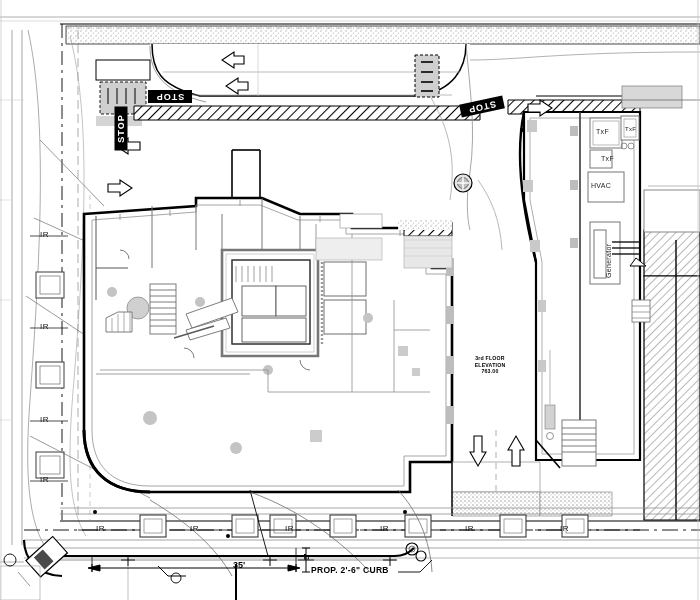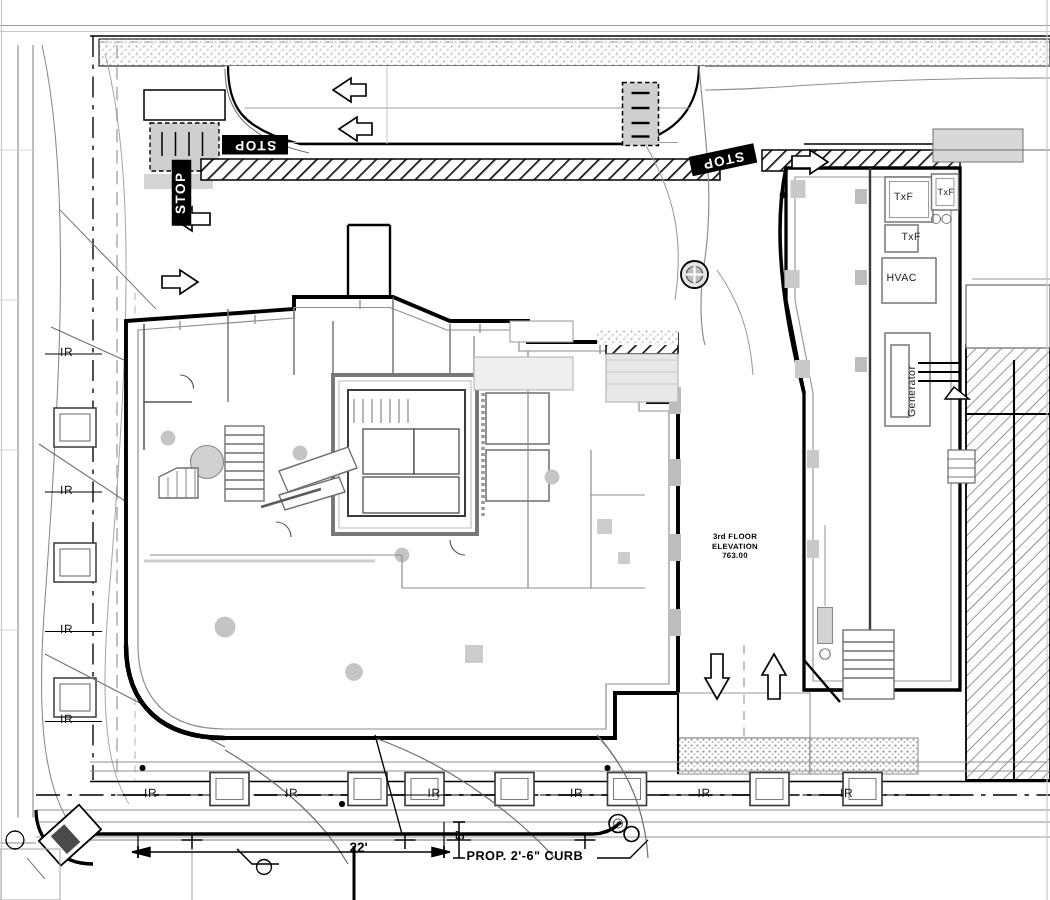--- a/index.html
+++ b/index.html
@@ -502,21 +502,21 @@
   <div class="eqlbl" style="left:601px;top:155px;">TxF</div>
   <div class="eqlbl" style="left:591px;top:182px;">HVAC</div>
   <div class="eqlbl vert" style="left:605px;top:278px;">Generator</div>
 
   <div class="elevlbl" style="left:468px;top:355px;width:44px;">
     <div>3rd FLOOR</div>
     <div>ELEVATION</div>
     <div>763.00</div>
   </div>
 
-  <div class="dimlbl" style="left:233px;top:560px;">22'</div>
+  <div class="dimlbl" style="left:233px;top:560px;">35'</div>
   <div class="dimlbl vert" style="left:302px;top:560px;font-size:8px;">5'</div>
 
   <div class="lbl" style="left:311px;top:566px;font-size:8.5px;font-weight:bold;
               letter-spacing:.3px;">PROP. 2'-6" CURB</div>
 
   <div class="irlbl" style="left:40px;top:230px;">IR</div>
   <div class="irlbl" style="left:40px;top:322px;">IR</div>
   <div class="irlbl" style="left:40px;top:415px;">IR</div>
   <div class="irlbl" style="left:40px;top:475px;">IR</div>
 

